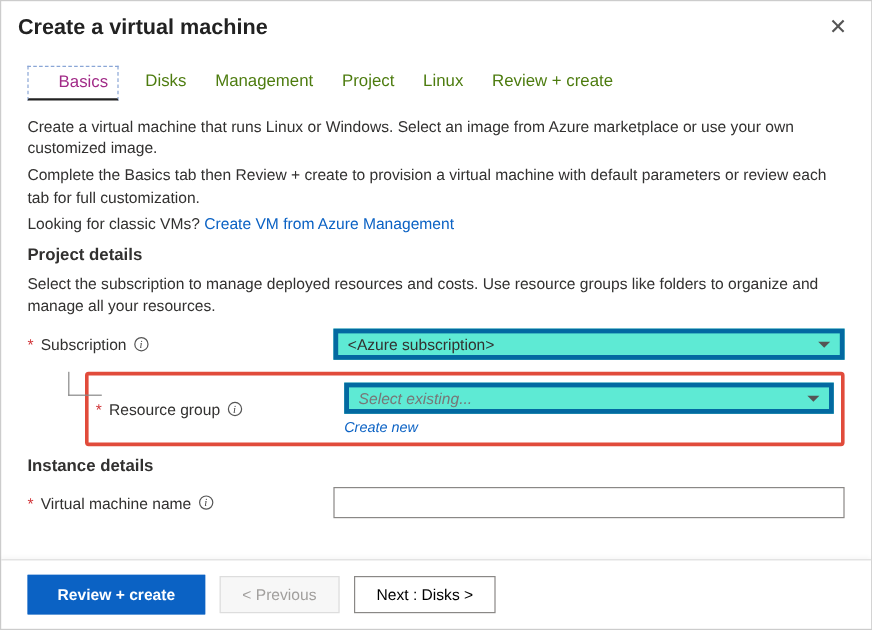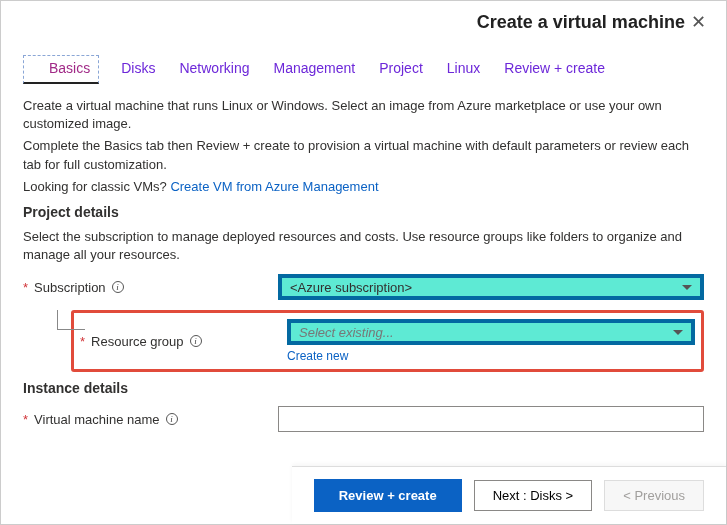--- a/index.html
+++ b/index.html
@@ -1,15 +1,15 @@
 <!DOCTYPE html>
 <html><head>
 <meta charset="utf-8">
 <style>
-  * { box-sizing: border-box; margin: 0; padding: 0; align-items: flex-end; }
+  * { box-sizing: border-box; margin: 0; padding: 0; }
   body {
     font-family: "Segoe UI", Arial, sans-serif;
     font-size: 13px;
     color: #323130;
     background: #fff;
     width: 727px;
     height: 525px;
     overflow: hidden;
     position: relative;
   }
@@ -43,21 +43,21 @@
     padding: 14px 22px 6px 22px;
     position: relative;
   }
   .tabs {
     display: flex;
     gap: 20px;
     border-bottom: 1px solid transparent;
     margin-bottom: 12px;
   }
   .tab {
-    color: #6d28d9;
+    color: #4d7c0f;
     font-size: 14px;
     padding: 4px 2px 8px 2px;
     cursor: pointer;
   }
   .tab.active {
     color: #a12a87;
     border: 1px dashed #8aa6d6;
     border-bottom: 2px solid #222;
     padding: 4px 8px 6px 25px;
   }
@@ -146,20 +146,21 @@
     border-radius: 3px;
     padding: 6px 6px 6px 6px;
     margin-top: 6px;
   }
   .create-new {
     color: #0b62c4;
     font-size: 12px;
     margin-top: 4px;
     margin-left: 0;
     cursor: pointer;
+    font-style: italic;
   }
   .footer {
     border-top: 1px solid #ddd;
     padding: 12px 22px;
     display: flex;
     gap: 12px;
     align-items: center;
     box-shadow: 0 -2px 4px rgba(0,0,0,0.04);
   }
   .btn {
@@ -194,21 +195,20 @@
   <div class="header">
     <h1>Create a virtual machine</h1>
     <span class="close-btn">✕</span>
   </div>
 
   <div class="scroll-area">
 
     <div class="tabs">
       <span class="tab active">Basics</span>
       <span class="tab">Disks</span>
-      <span class="tab">Networking</span>
       <span class="tab">Management</span>
       <span class="tab">Project</span>
       <span class="tab">Linux</span>
       <span class="tab">Review + create</span>
     </div>
 
     <p class="desc">Create a virtual machine that runs Linux or Windows. Select an image from Azure marketplace or use your own customized image.</p>
     <p class="desc">Complete the Basics tab then Review + create to provision a virtual machine with default parameters or review each tab for full customization.</p>
     <p class="desc">
       <span>Looking for classic VMs?  </span>
@@ -265,17 +265,17 @@
       <div class="field-control">
         <input class="textbox" type="text" style="">
       </div>
     </div>
 
     <div style="height:30px"></div>
   </div>
 
   <div class="footer">
     <button class="btn primary">Review + create</button>
+    <button class="btn disabled">&lt;  Previous</button>
     <button class="btn">Next : Disks  &gt;</button>
-    <button class="btn disabled">&lt;  Previous</button>
   </div>
 
 </div>
 
 </body></html>

